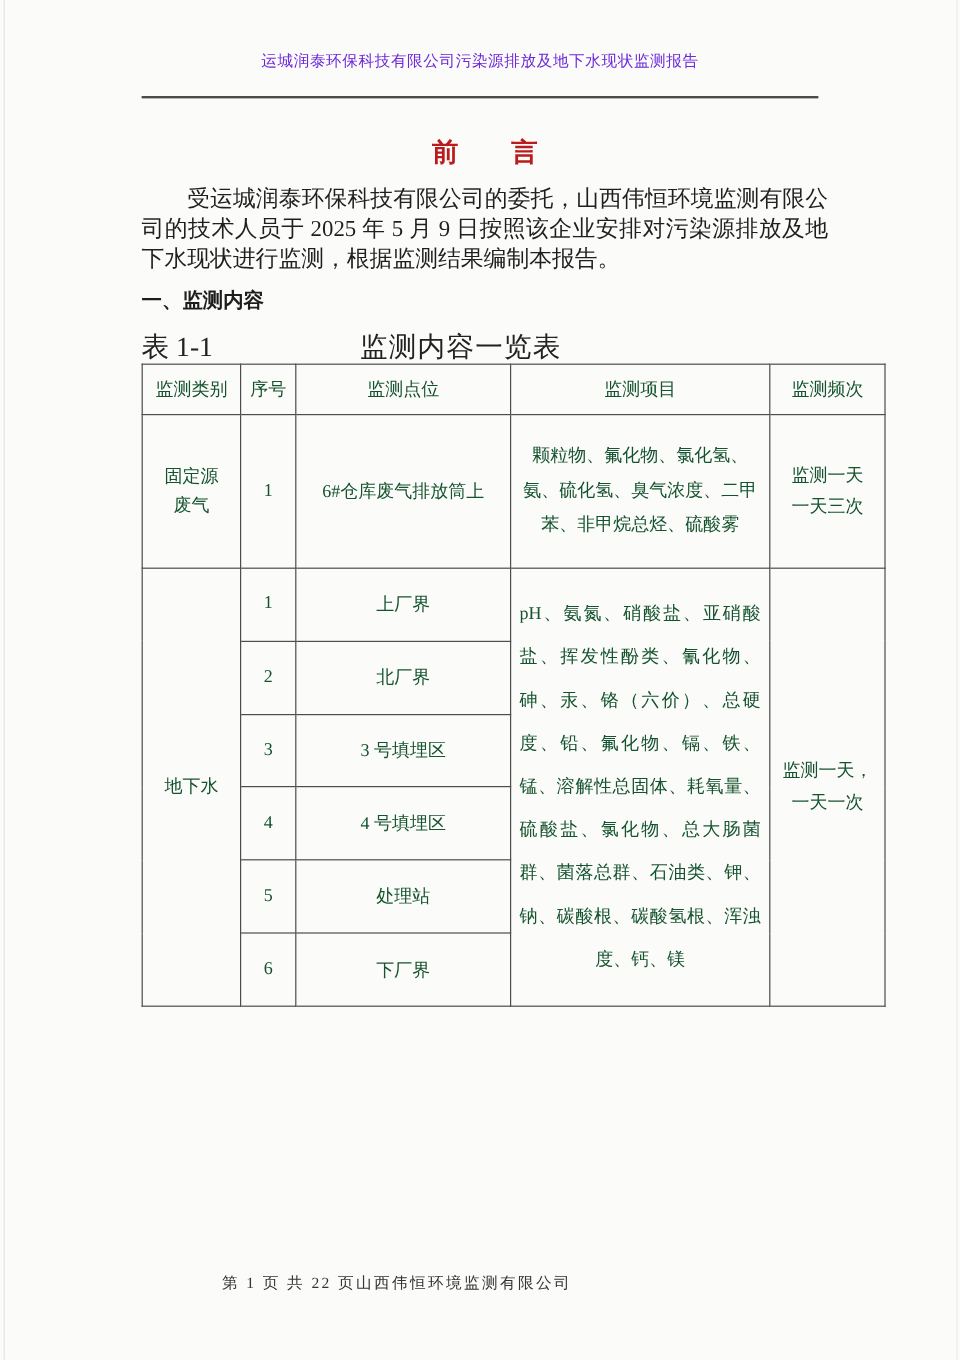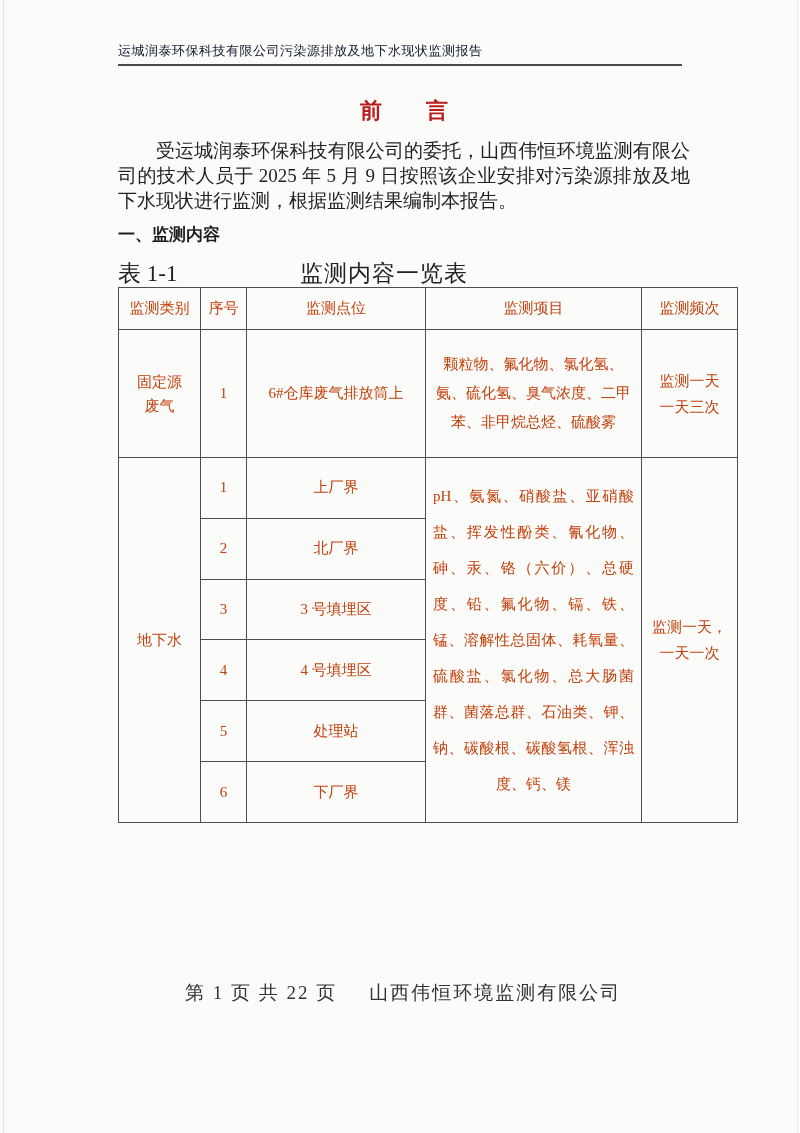--- a/index.html
+++ b/index.html
@@ -18,22 +18,22 @@
     width: 1px; background: #e4e4e1;
   }
   .page::after {
     content: ''; position: absolute; right: 2px; top: 0; bottom: 0;
     width: 1px; background: #ececea;
   }
   .content { position: absolute; left: 118px; top: 0; width: 572px; }
 
   .running-header { margin-top: 42px; width: 564px; }
   .running-header-text {
-    font-size: 13px; letter-spacing: 0.5px;
-    color: #0f172a; margin-bottom: 4px;
+    text-align: center; font-size: 13px; letter-spacing: 0.5px;
+    color: #6d28d9; margin-bottom: 20px;
   }
   .running-header-rule { height: 0; border-bottom: 2px solid #4c4c4c; }
 
   .preface-title {
     margin-top: 30px; text-align: center; font-size: 22px;
     font-weight: bold; color: #b91c1c;
   }
 
   .preface-paragraph {
     margin-top: 12px; font-size: 19px; line-height: 25px;
@@ -43,40 +43,40 @@
   .section-heading {
     margin-top: 10px; font-size: 17px; font-weight: bold; color: #1d1d1d;
   }
 
   .caption-row { margin-top: 12px; position: relative; height: 24px; font-size: 23px; }
   .table-label { position: absolute; left: 0; top: 0; color: #222; }
   .table-caption { position: absolute; left: 182px; top: 0; color: #222; letter-spacing: 1px; }
 
   table.monitor-table {
     margin-top: 5px; border-collapse: collapse; table-layout: fixed;
-    width: 619px; font-size: 15px; color: #c2410c;
+    width: 619px; font-size: 15px; color: #14532d;
   }
   .monitor-table td, .monitor-table th {
     border: 1px solid #4d4d4d; text-align: center; vertical-align: middle;
     font-weight: normal; overflow: hidden;
   }
   tr.r-head { height: 42px; }
   tr.r-big  { height: 88px; }
   tr.r-std  { height: 42px; }
   td.cat  { white-space: pre-line; line-height: 24px; margin-left: 28px; }
   td.freq { white-space: pre-line; line-height: 26px; }
   td.items-a { line-height: 29px; padding: 20px 8px; }
   td.items-b {
     text-align: justify; text-align-last: center; line-height: 36px;
     padding: 20px 7px;
   }
 
   .page-footer {
-    position: absolute; top: 980px; left: 118px; width: 620px;
-    display: flex; gap: 32px; font-size: 19px; color: #333;
+    position: absolute; top: 1060px; left: 118px; width: 620px;
+    display: flex; font-size: 13px; color: #333;
   }
   .footer-page-info { padding-left: 67px; letter-spacing: 2px; }
   .footer-company { letter-spacing: 2px; }
 </style>
 </head>
 <body>
 
 <div class="page">
   <div class="content">
 

